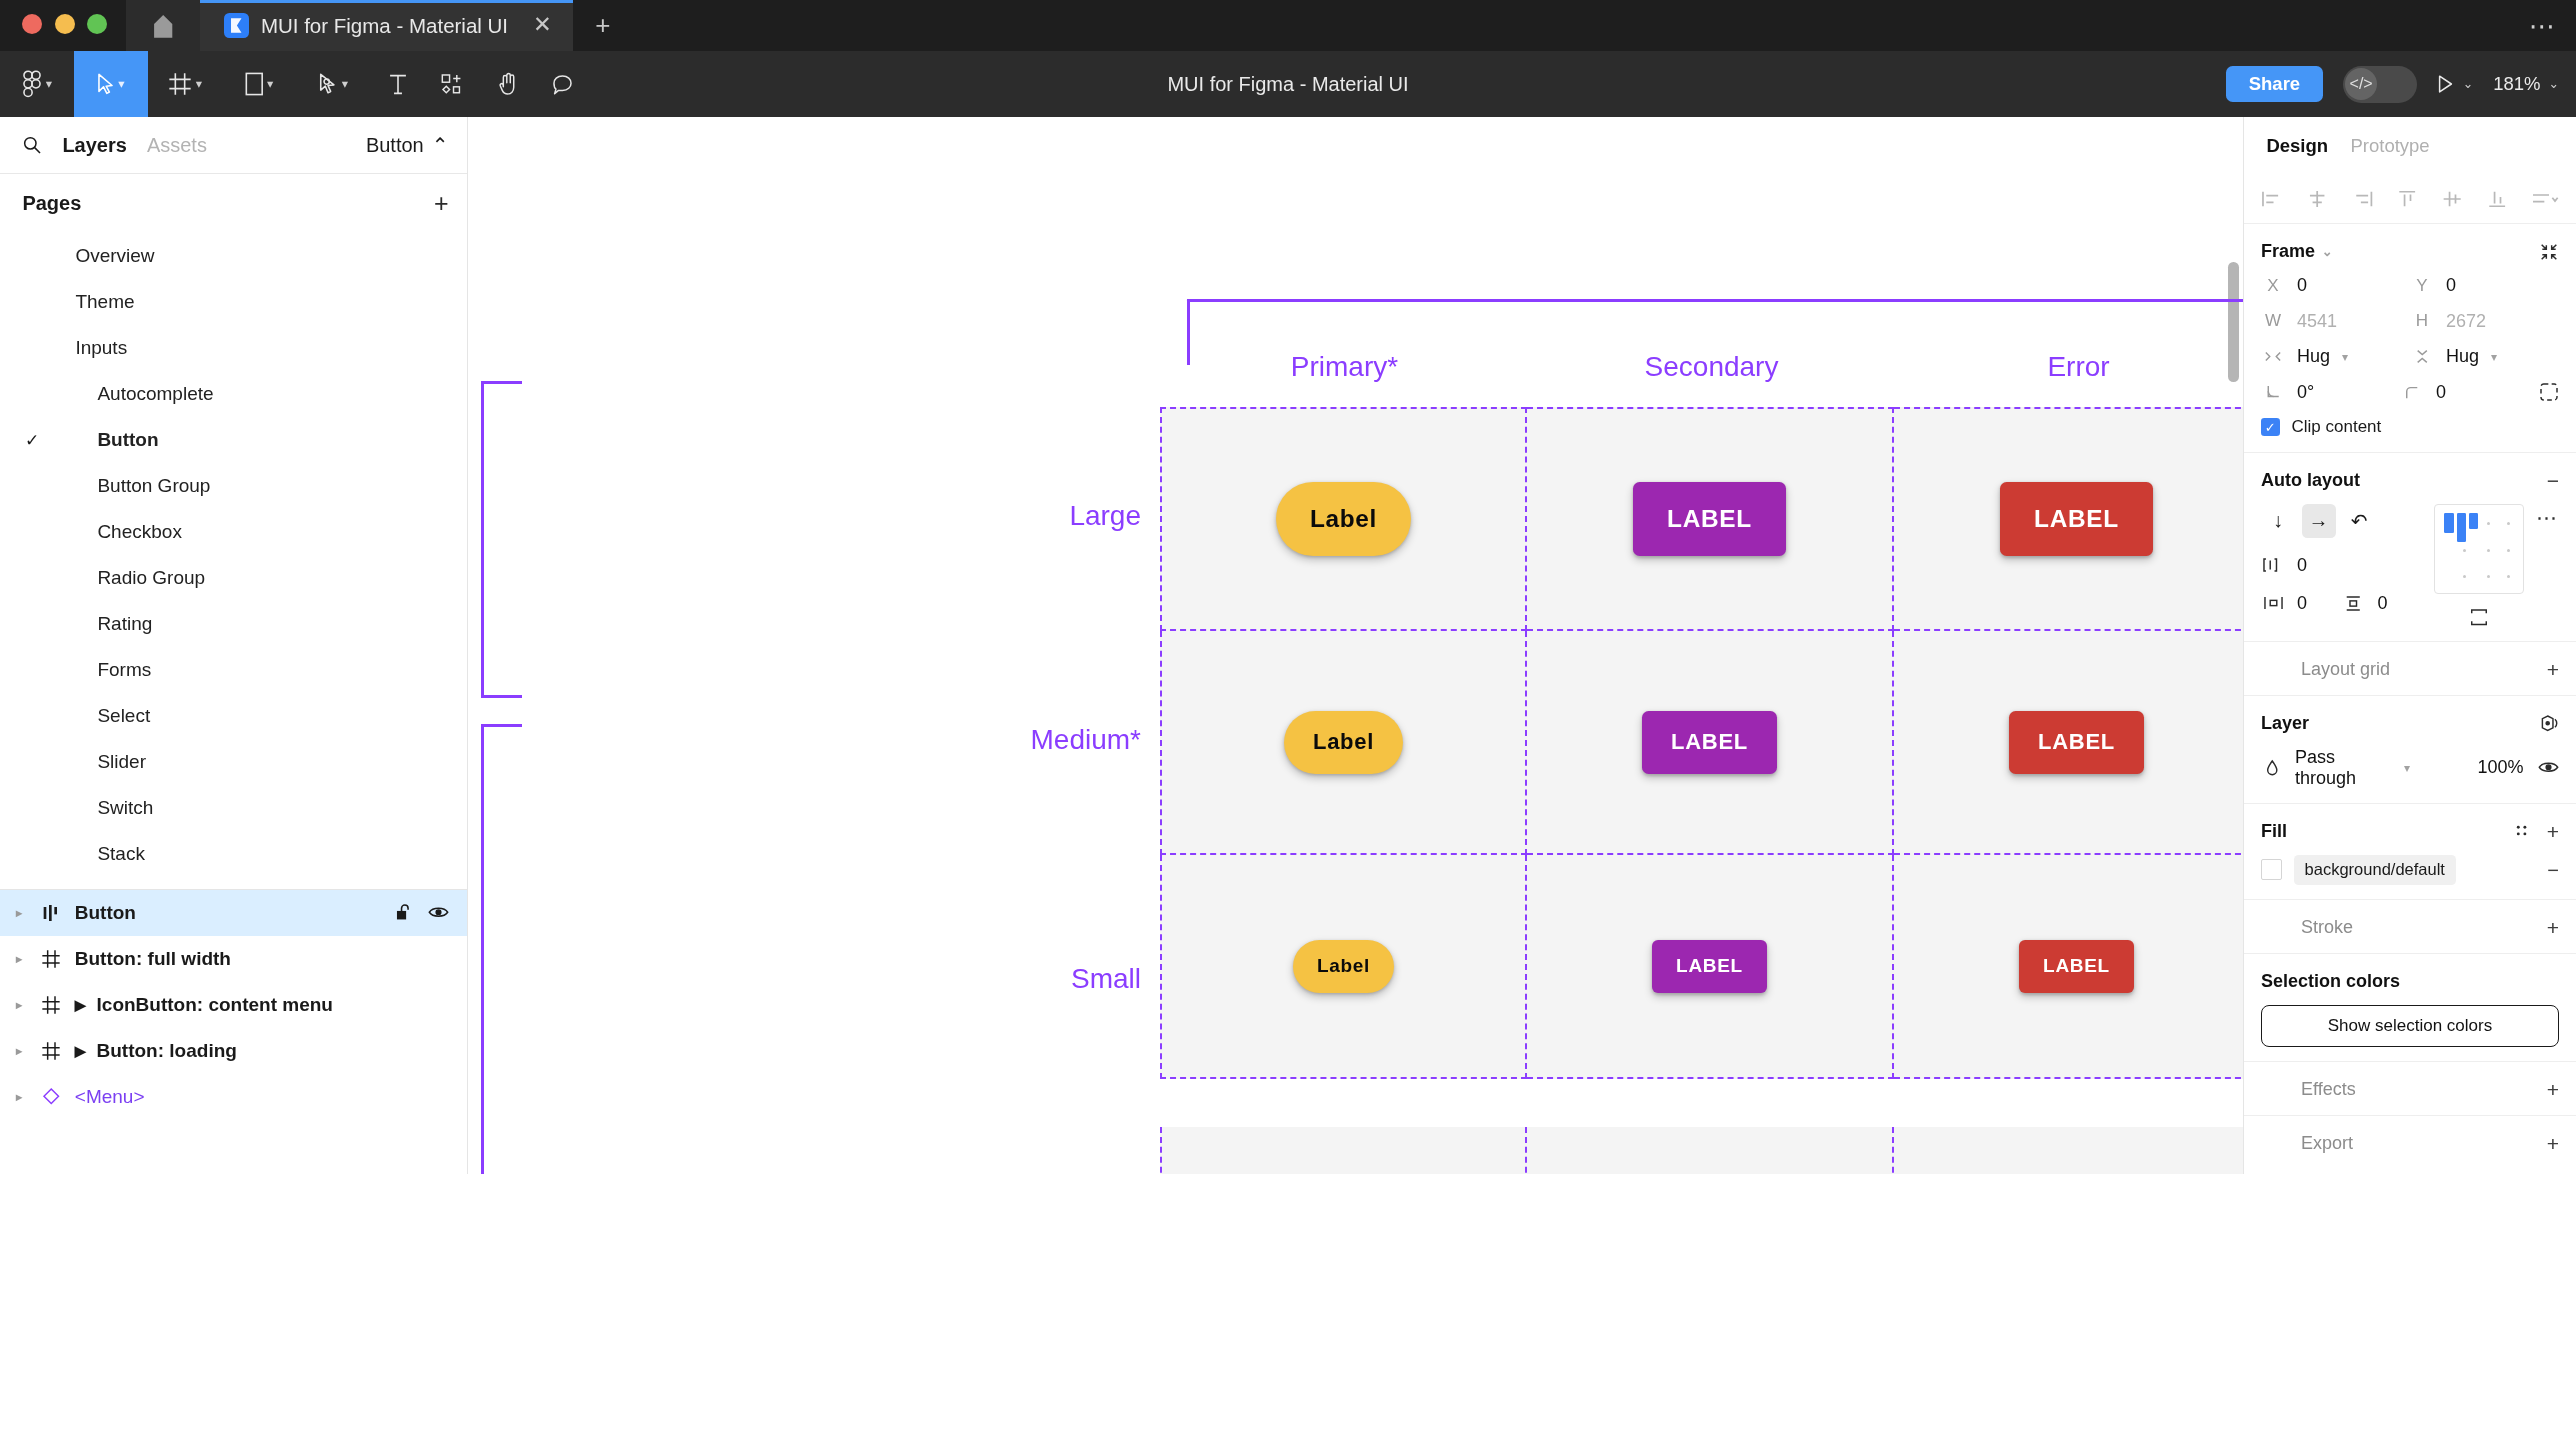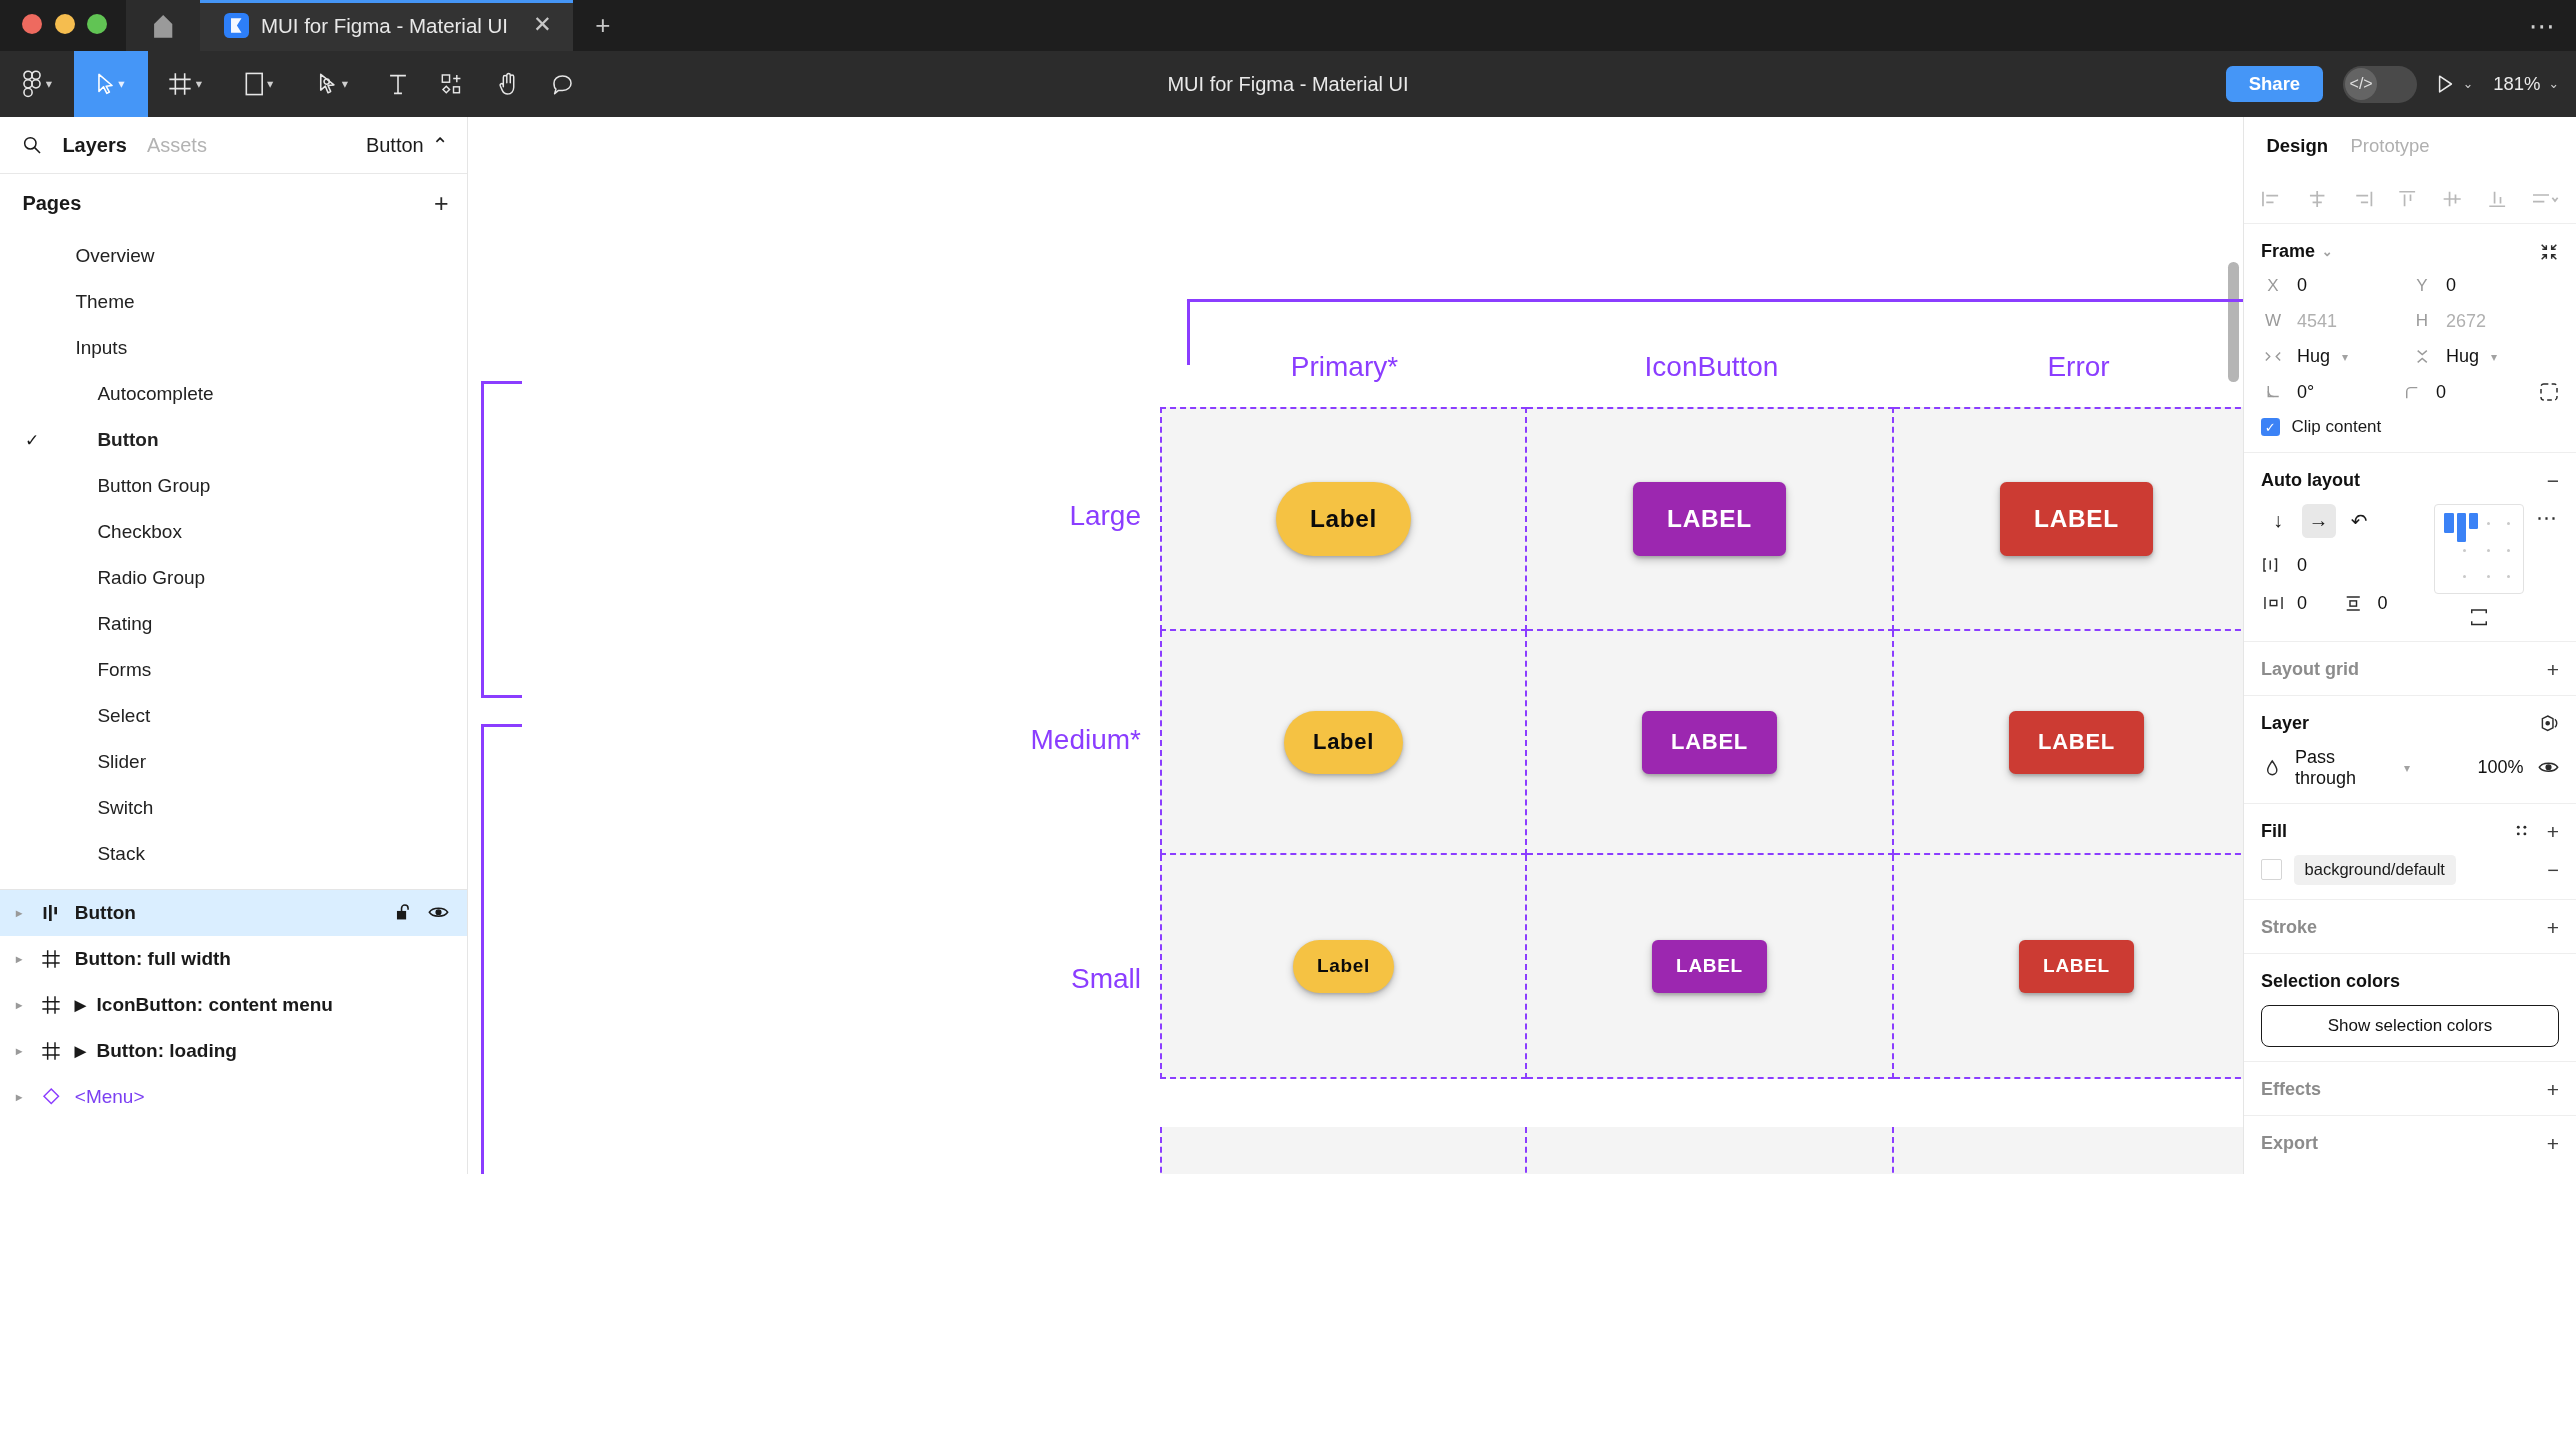--- a/index.html
+++ b/index.html
@@ -200,21 +200,21 @@
   .align-row {
     height: 50px; display: flex; align-items: center; justify-content: space-between;
     padding: 0 17px; border-bottom: 0.7px solid #eee;
   }
   .align-icon { color: #b8b8b8; display: flex; align-items: center; gap: 3.3px; }
   .sect { padding: 17px 17px 14.5px 17px; border-bottom: 0.7px solid #eee; }
   .sect-head {
     display: flex; align-items: center; justify-content: space-between; margin-bottom: 13px;
   }
   .sect-title { font-size: 18px; font-weight: 700; color: #111; display: flex; align-items: center; gap: 6.6px; }
-  .sect-title.muted { color: #8c8c8c; font-weight: 700; }
+  .sect-title.muted { color: #8c8c8c; font-weight: 400; margin-left: 40px; }
   .sect-action { color: #3d3d3d; font-size: 21px; line-height: 1; }
   .prow { display: flex; align-items: center; margin-bottom: 14.5px; }
   .pfield { width: 50%; display: flex; align-items: center; gap: 12px; }
   .pfield .plbl { color: #9a9a9a; font-size: 17px; width: 24px; display: flex; justify-content: center; }
   .pfield .pval { font-size: 18px; color: #111; }
   .pfield .pval.muted { color: #b0b0b0; }
   .pfield .pcaret { color: #a2a2a2; font-size: 12px; }
   .checkrow { display: flex; align-items: center; gap: 12px; }
   .cbox {
     width: 18.5px; height: 18.5px; background: #3b82f6; border-radius: 3.3px;
@@ -503,21 +503,21 @@
       <div class="group-bracket" style="left:13px; top:264px; height:317px;">
         <div class="cap top"></div>
           <div class="cap bottom"></div>
       </div>
       <div class="group-bracket" style="left:13px; top:607px; height:501px;">
         <div class="cap top"></div>
       </div>
 
       <div class="col-headers" id="col-headers">
           <div class="col-head">Primary*</div>
-          <div class="col-head">IconButton</div>
+          <div class="col-head">Secondary</div>
           <div class="col-head">Error</div>
         </div>
 
       <div id="row-labels">
           <div class="row-label" style="top: 383px; right: auto; left: 462px; width: 211px;">Large</div>
           <div class="row-label" style="top: 607px; right: auto; left: 462px; width: 211px;">Medium*</div>
           <div class="row-label" style="top: 831px; right: auto; left: 462px; width: 211px; margin-top: 15px;">Small</div>
           <div class="row-label" style="top: 1103px; right: auto; left: 462px; width: 211px;">Large</div>
           <div class="row-label" style="top: 1328px; right: auto; left: 462px; width: 211px;">Medium*</div>
         </div>

